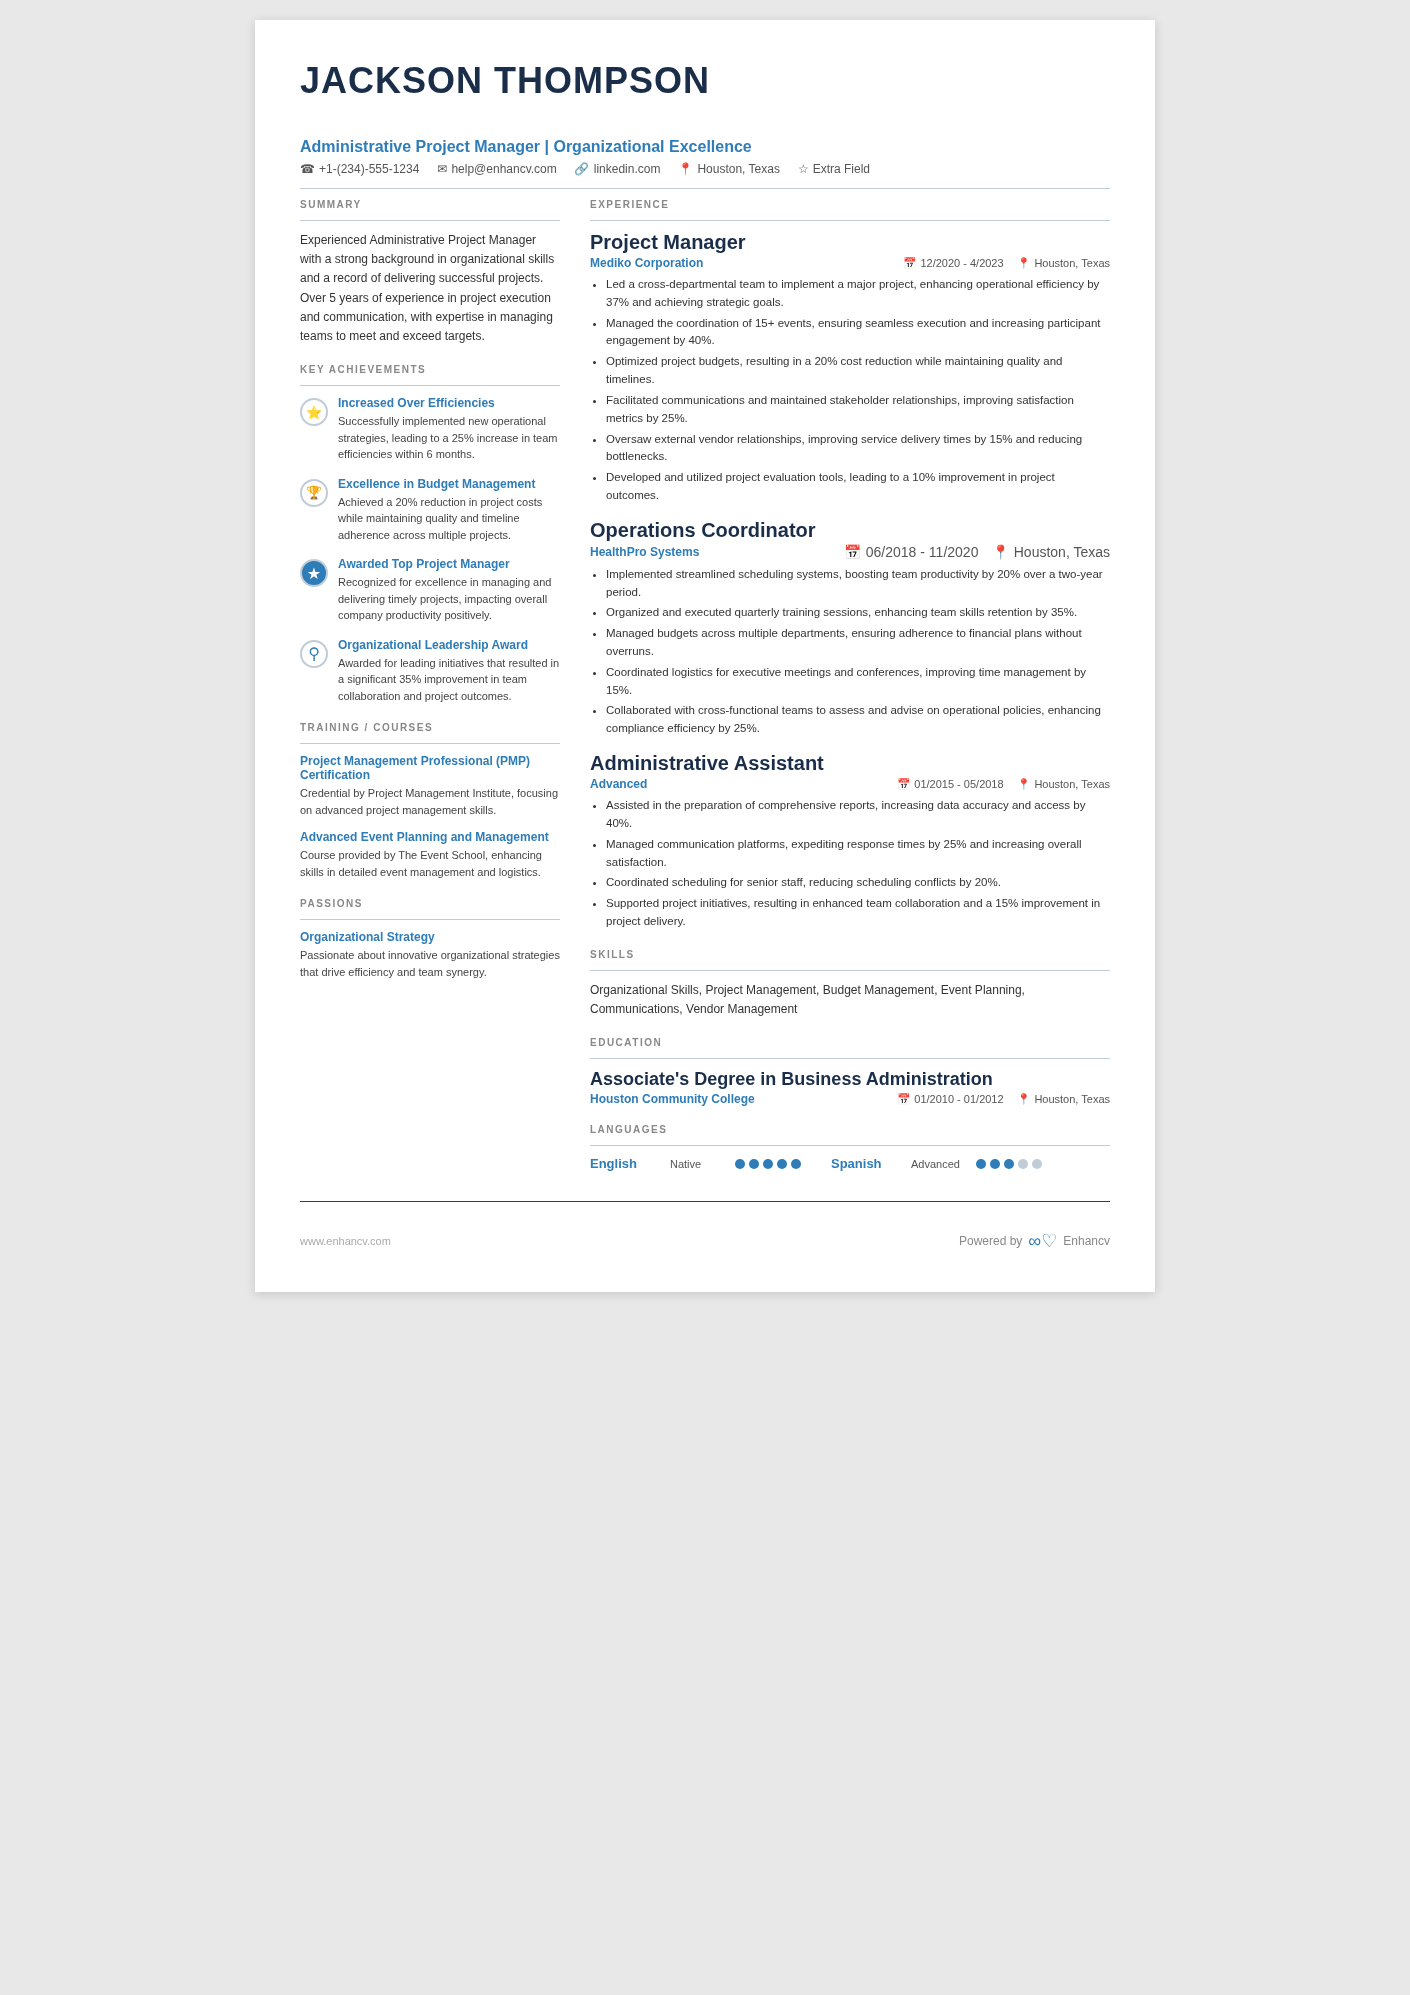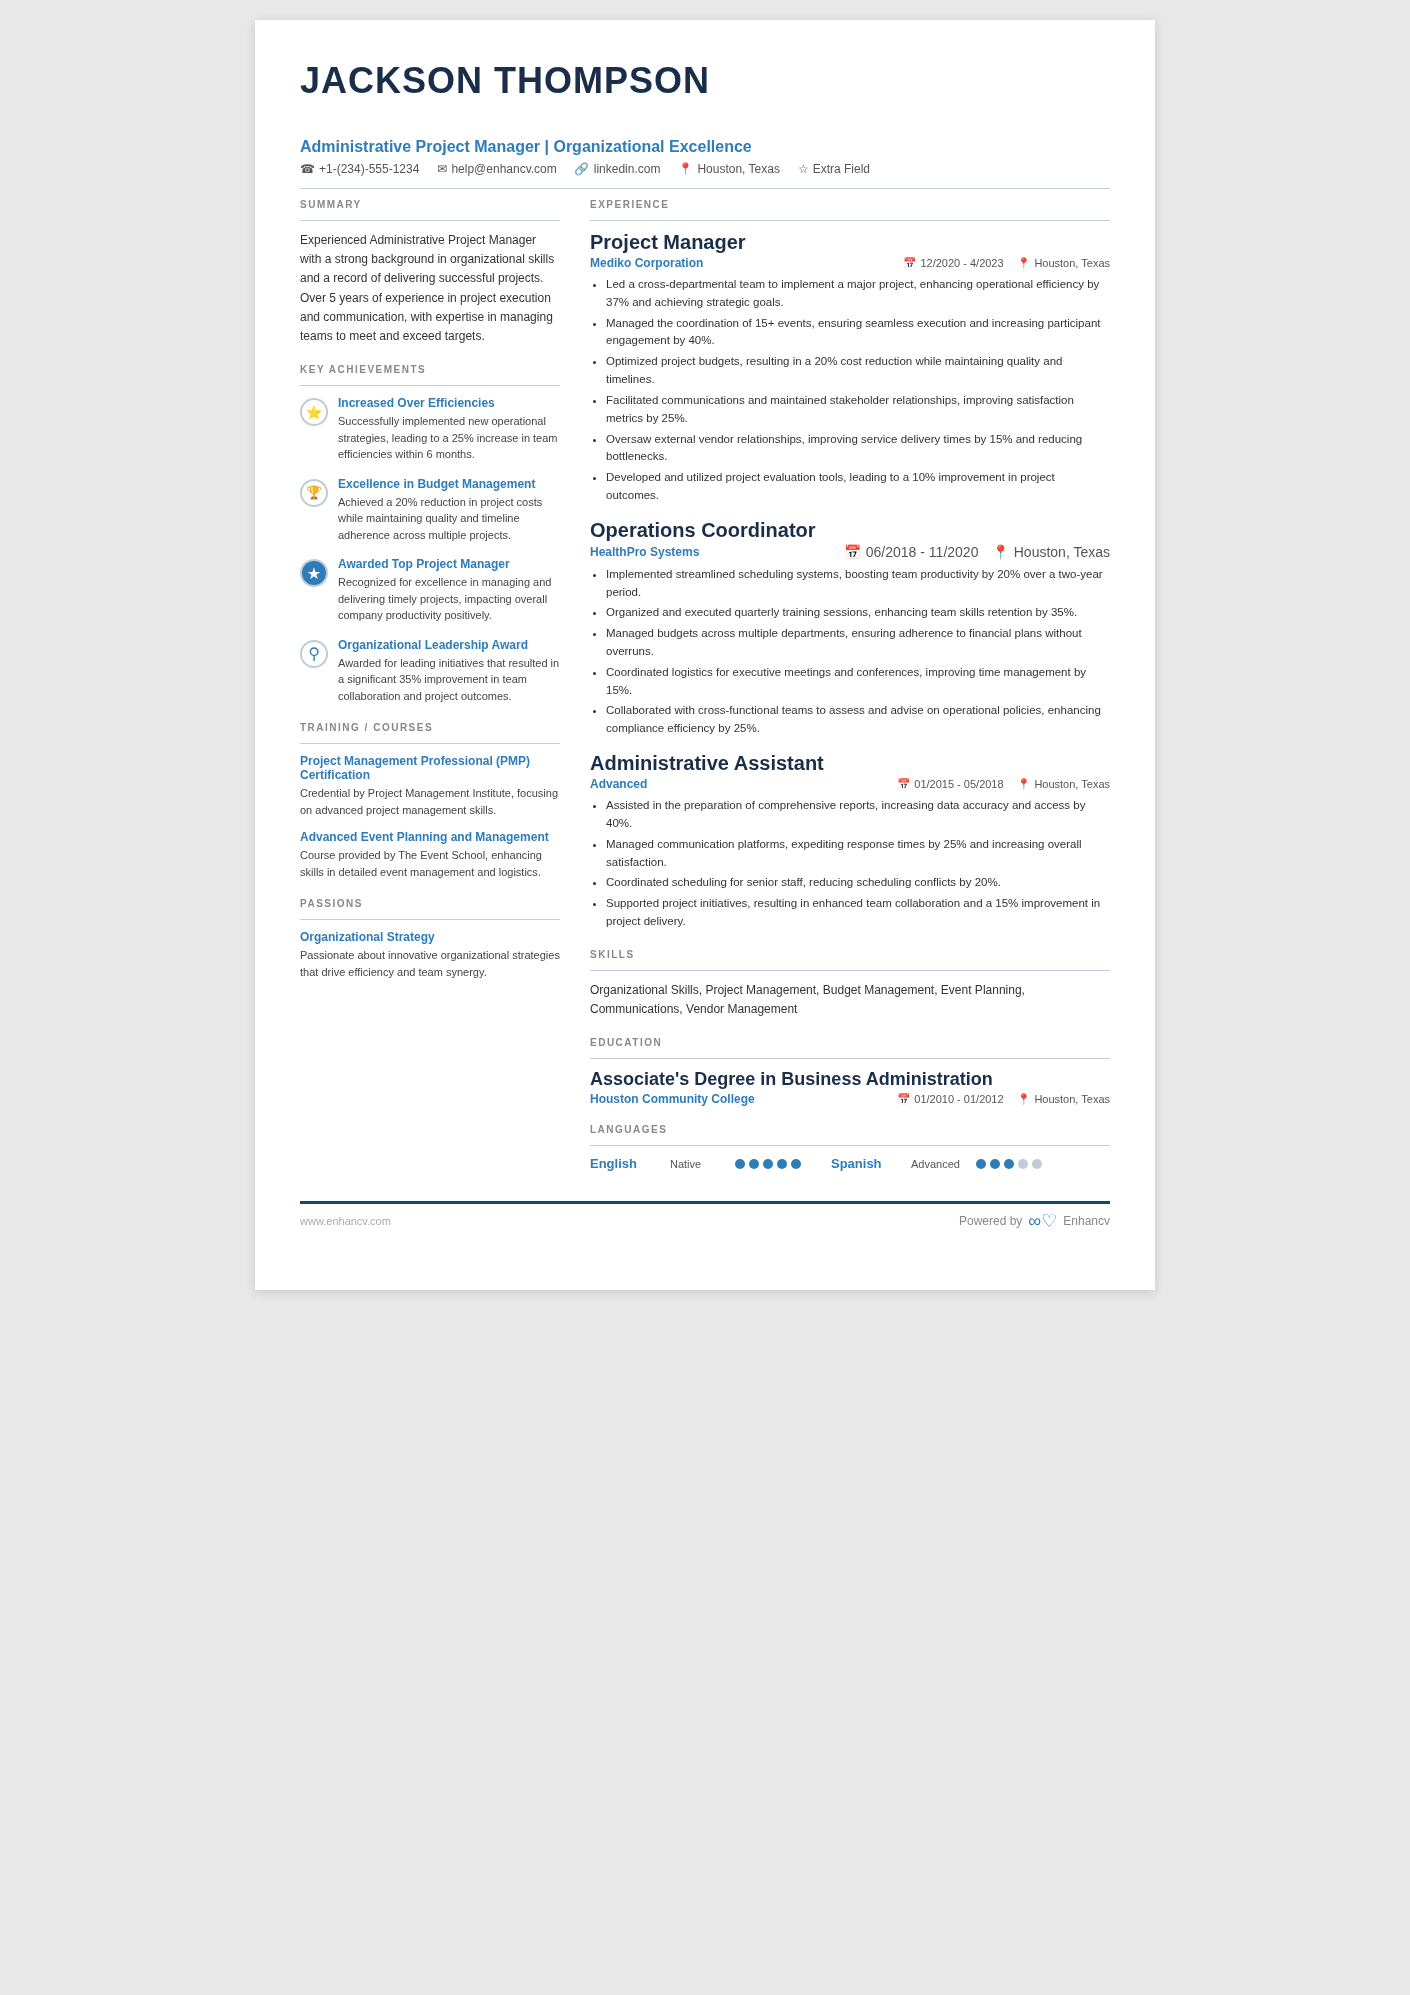--- a/index.html
+++ b/index.html
@@ -206,22 +206,22 @@
     }
     .dot.empty {
       background: #c0ccd8;
     }
     
     .footer {
       display: flex;
       justify-content: space-between;
       align-items: center;
       margin-top: 30px;
-      padding-top: 6px;
-      border-top: 3px solid #0c4a6e;
+      padding-top: 28px;
+      border-top: 1px solid #0c4a6e;
       font-size: 11px;
       color: #aaa;
     }
     .footer-brand {
       display: flex;
       align-items: center;
       gap: 6px;
       color: #888;
       font-size: 12px;
     }

